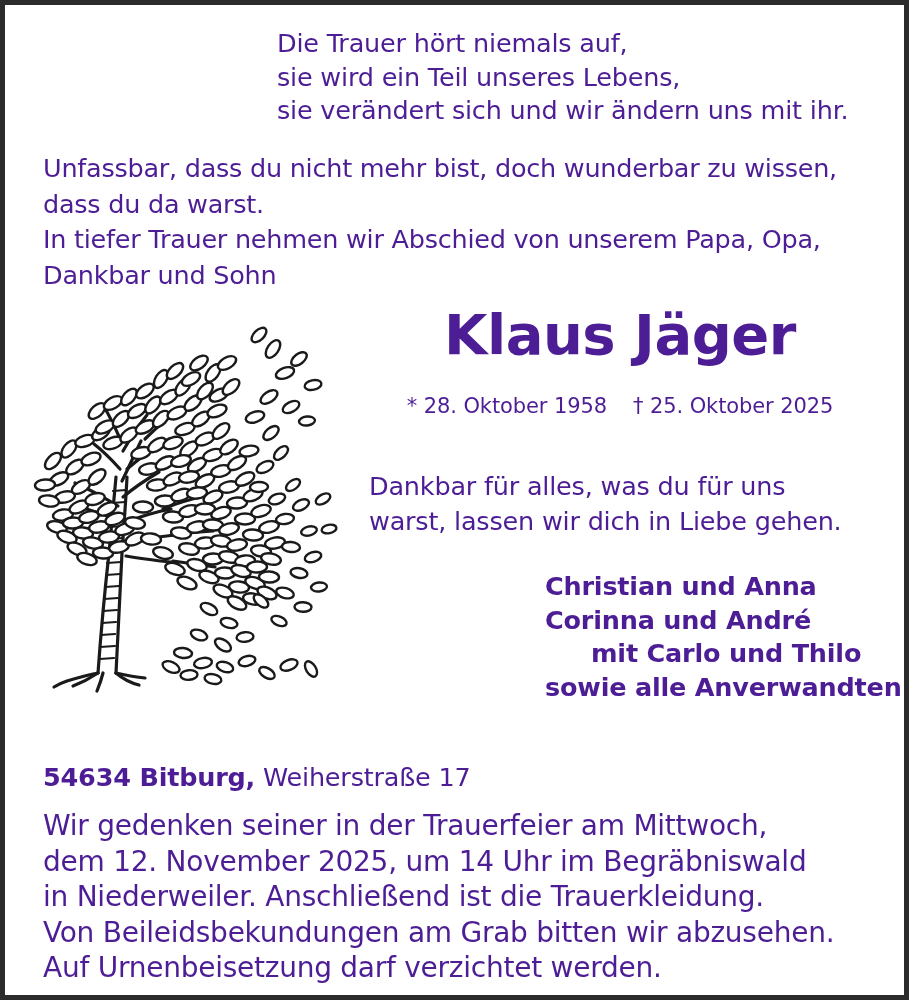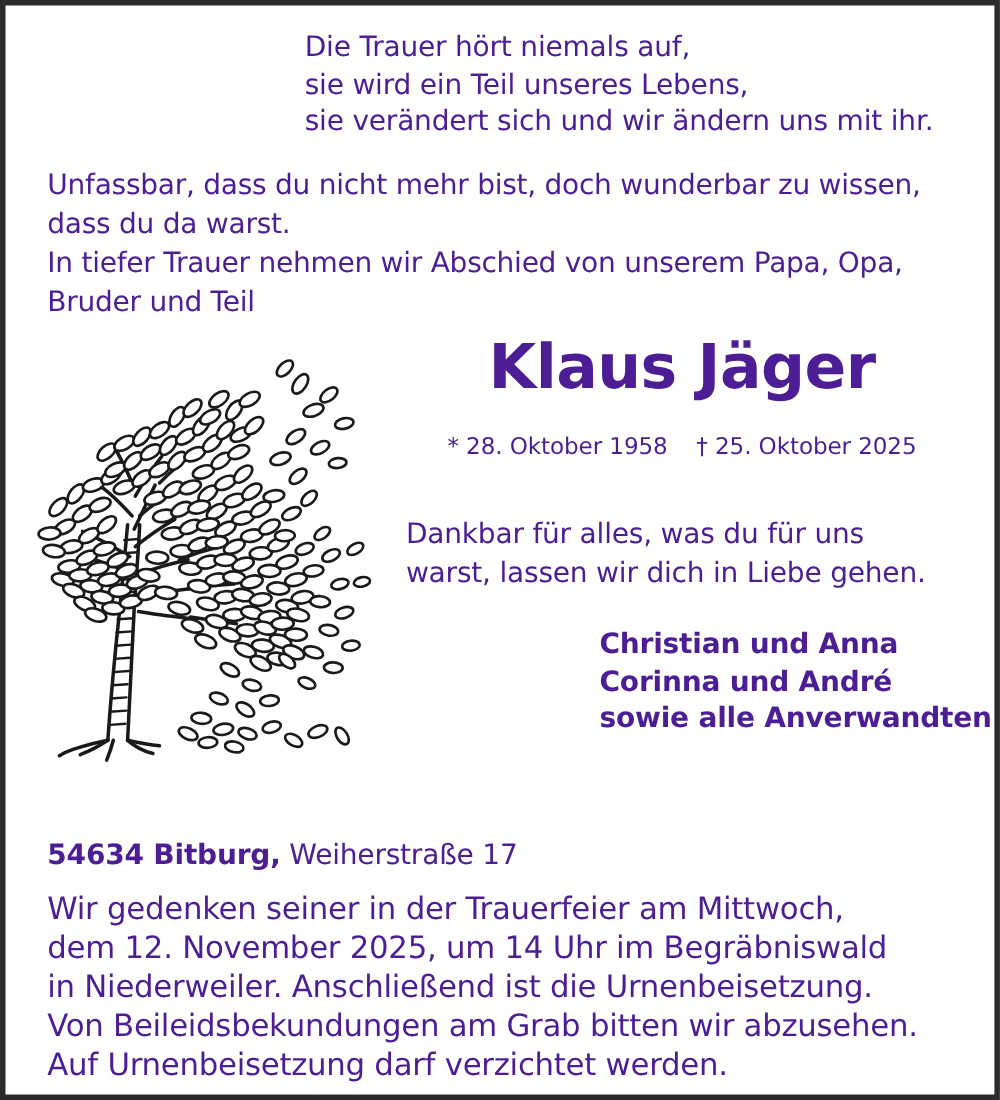--- a/index.html
+++ b/index.html
@@ -135,21 +135,21 @@
   <div class="verse">
     <span class="line">Die Trauer hört niemals auf,</span>
     <span class="line">sie wird ein Teil unseres Lebens,</span>
     <span class="line">sie verändert sich und wir ändern uns mit ihr.</span>
   </div>
 
   <div class="intro">
     <span class="line">Unfassbar, dass du nicht mehr bist, doch wunderbar zu wissen,</span>
     <span class="line">dass du da warst.</span>
     <span class="line">In tiefer Trauer nehmen wir Abschied von unserem Papa, Opa,</span>
-    <span class="line">Bruder und Teil</span>
+    <span class="line">Dankbar und Sohn</span>
   </div>
 
   <div class="tree-art">
     <svg viewBox="0 0 330 392" xmlns="http://www.w3.org/2000/svg" aria-hidden="true">
       <g fill="none" stroke="#1a1a1a" stroke-width="3.2" stroke-linecap="round" stroke-linejoin="round">
 
         <path d="M75 372 C78 330 82 288 86 252 C89 222 91 198 93 176"></path>
         <path d="M93 372 C95 330 97 288 99 252 C101 222 103 198 104 176"></path>
 
         <g stroke-width="2.2">
@@ -391,29 +391,30 @@
   </div>
 
   <div class="thanks">
     <span class="line">Dankbar für alles, was du für uns</span>
     <span class="line">warst, lassen wir dich in Liebe gehen.</span>
   </div>
 
   <div class="family">
     <span class="line">Christian und Anna</span>
     <span class="line">Corinna und André</span>
+    <span class="line indent">mit Carlo und Thilo</span>
     <span class="line">sowie alle Anverwandten</span>
   </div>
 
   <div class="address">
     <span class="city">54634 Bitburg,</span>
     <span>Weiherstraße 17</span>
   </div>
 
   <div class="closing">
     <span class="line">Wir gedenken seiner in der Trauerfeier am Mittwoch,</span>
     <span class="line">dem 12. November 2025, um 14 Uhr im Begräbniswald</span>
-    <span class="line">in Niederweiler. Anschließend ist die Urnenbeisetzung.</span>
+    <span class="line">in Niederweiler. Anschließend ist die Trauerkleidung.</span>
     <span class="line">Von Beileidsbekundungen am Grab bitten wir abzusehen.</span>
     <span class="line">Auf Urnenbeisetzung darf verzichtet werden.</span>
   </div>
 
 </div>
 
 </body></html>

